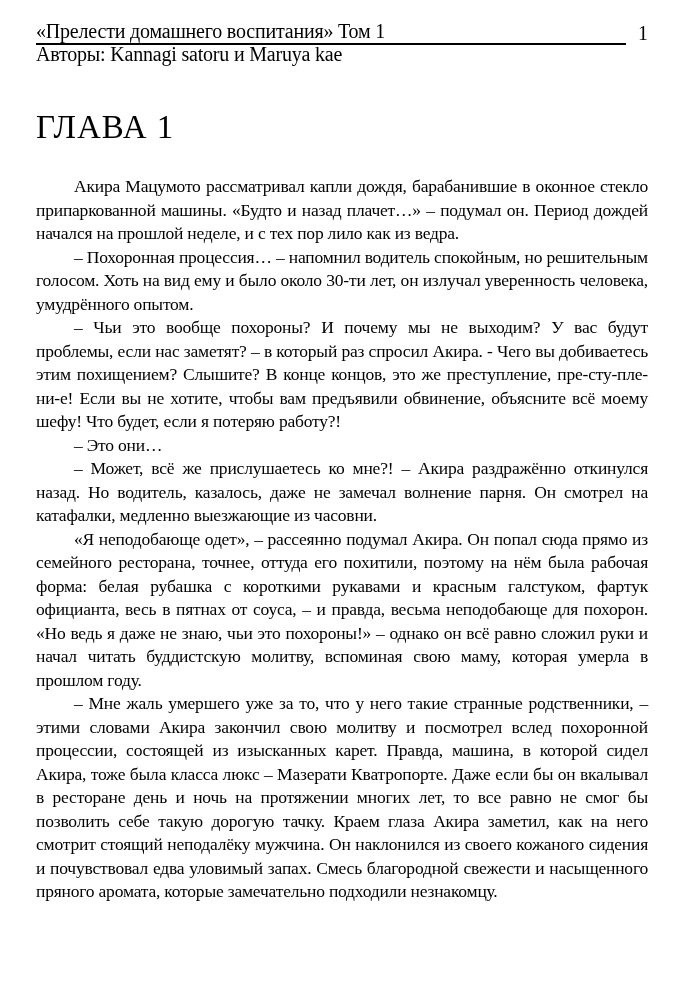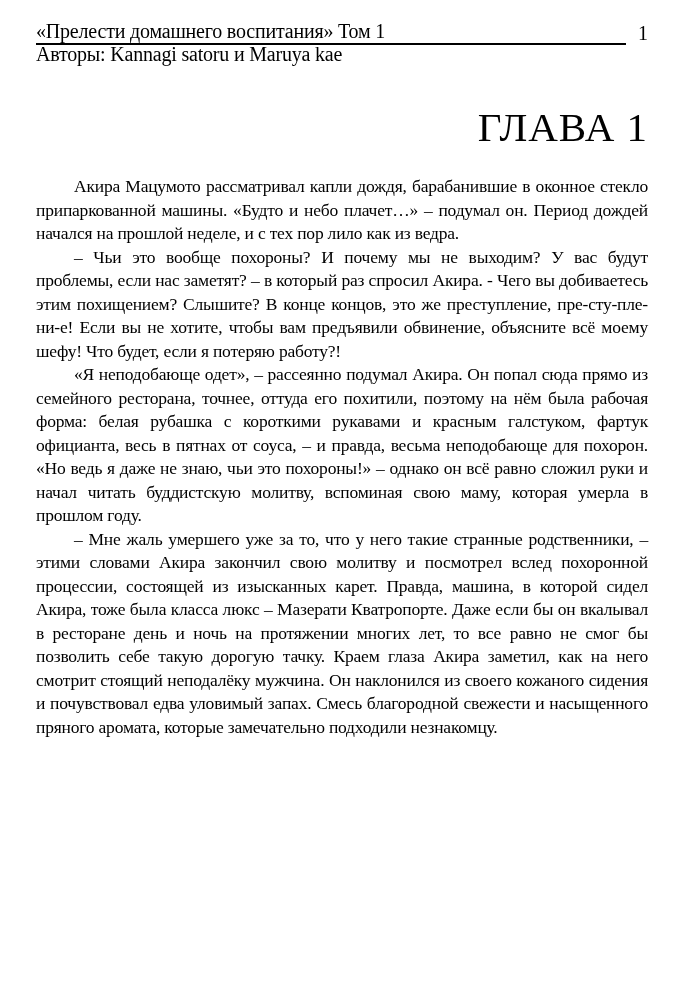--- a/index.html
+++ b/index.html
@@ -45,22 +45,22 @@
     padding-bottom: 1px;
   }
   .authors-line {
     font-size: 20px;
     line-height: 17px;
     margin-top: 1px;
     letter-spacing: -0.2px;
   }
   
   .chapter-heading {
-    text-align: right;
-    font-size: 41px;
+    text-align: left;
+    font-size: 33px;
     line-height: 44px;
     font-weight: normal;
     margin: 42px 0 26px 0;
     letter-spacing: 1px;
   }
   
   .content {
     font-size: 17.5px;
     line-height: 23.5px;
     text-align: justify;
@@ -81,19 +81,22 @@
       <span class="header-title">«Прелести домашнего воспитания» Том 1</span>
     </div>
     <span class="page-number">1</span>
   </div>
 
   <div class="authors-line">Авторы: Kannagi satoru и Maruya kae</div>
 
   <h1 class="chapter-heading">ГЛАВА 1</h1>
 
   <div class="content">
-    <p>Акира Мацумото рассматривал капли дождя, барабанившие в оконное стекло припаркованной машины. «Будто и небо плачет…» – подумал он. Период дождей начался на прошлой неделе, и с тех пор лило как из ведра.</p>
+    <p>Акира Мацумото рассматривал капли дождя, барабанившие в оконное стекло припаркованной машины. «Будто и назад плачет…» – подумал он. Период дождей начался на прошлой неделе, и с тех пор лило как из ведра.</p>
+    <p>– Похоронная процессия… – напомнил водитель спокойным, но решительным голосом. Хоть на вид ему и было около 30-ти лет, он излучал уверенность человека, умудрённого опытом.</p>
     <p>– Чьи это вообще похороны? И почему мы не выходим? У вас будут проблемы, если нас заметят? – в который раз спросил Акира. - Чего вы добиваетесь этим похищением? Слышите? В конце концов, это же преступление, пре-сту-пле-ни-е! Если вы не хотите, чтобы вам предъявили обвинение, объясните всё моему шефу! Что будет, если я потеряю работу?!</p>
+    <p>– Это они…</p>
+    <p>– Может, всё же прислушаетесь ко мне?! – Акира раздражённо откинулся назад. Но водитель, казалось, даже не замечал волнение парня. Он смотрел на катафалки, медленно выезжающие из часовни.</p>
     <p>«Я неподобающе одет», – рассеянно подумал Акира. Он попал сюда прямо из семейного ресторана, точнее, оттуда его похитили, поэтому на нём была рабочая форма: белая рубашка с короткими рукавами и красным галстуком, фартук официанта, весь в пятнах от соуса, – и правда, весьма неподобающе для похорон. «Но ведь я даже не знаю, чьи это похороны!» – однако он всё равно сложил руки и начал читать буддистскую молитву, вспоминая свою маму, которая умерла в прошлом году.</p>
     <p>– Мне жаль умершего уже за то, что у него такие странные родственники, – этими словами Акира закончил свою молитву и посмотрел вслед похоронной процессии, состоящей из изысканных карет. Правда, машина, в которой сидел Акира, тоже была класса люкс – Мазерати Кватропорте. Даже если бы он вкалывал в ресторане день и ночь на протяжении многих лет, то все равно не смог бы позволить себе такую дорогую тачку. Краем глаза Акира заметил, как на него смотрит стоящий неподалёку мужчина. Он наклонился из своего кожаного сидения и почувствовал едва уловимый запах. Смесь благородной свежести и насыщенного пряного аромата, которые замечательно подходили незнакомцу.</p>
   </div>
 
 </div>
 
 </body></html>

